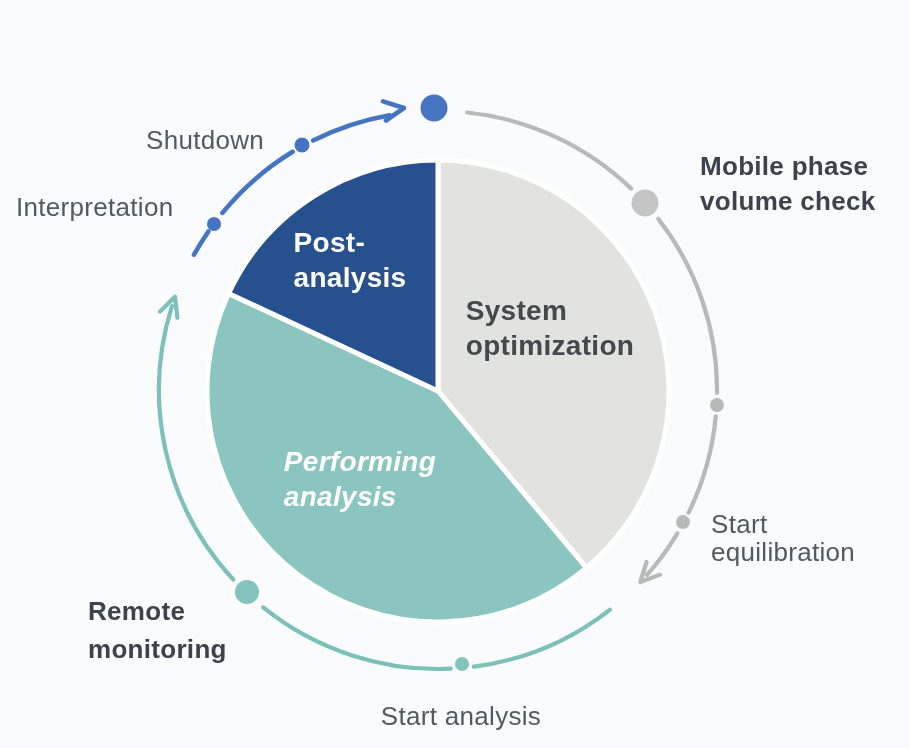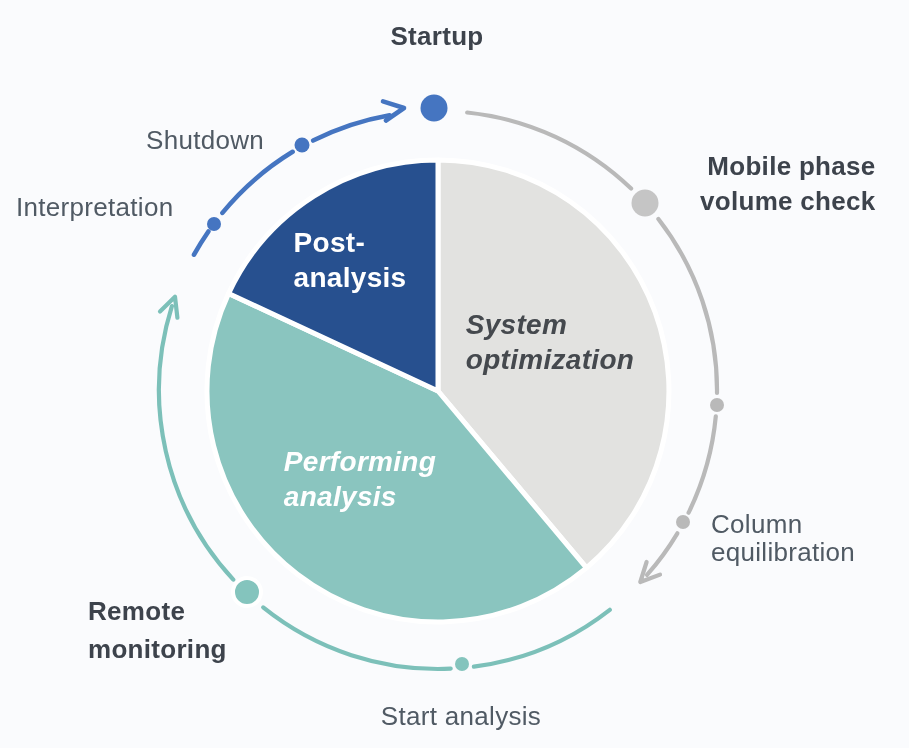--- a/index.html
+++ b/index.html
@@ -24,29 +24,29 @@
   .lbl.centered { transform: translateX(-50%); text-align: center; }
   .lbl.pie-label {
     font-weight: bold;
     font-size: 28px;
     line-height: 35px;
     transform: translateX(-50%);
   }
   .lbl.light { color: #ffffff; }
   .lbl.dark-gray { color: #45494e; }
   #lbl-startup        { left: 437px; top: 20px;  }
-  #lbl-mobile-phase   { left: 700px; top: 149px; line-height: 35px; text-align: right; }
+  #lbl-mobile-phase   { left: 700px; top: 149px; line-height: 35px; }
   #lbl-auto-purge     { left: 750px; top: 391px; }
   #lbl-column-equilibration { left: 711px; top: 510px; line-height: 28px; }
   #lbl-start-analysis { left: 461px; top: 700px; }
   #lbl-remote-monitoring { left: 88px; top: 592px; line-height: 38px; }
   #lbl-interpretation { left: 16px;   top: 191px; }
   #lbl-shutdown       { left: 146px; top: 124px; }
   #lbl-post-analysis        { left: 350px; top: 225px; }
-  #lbl-system-optimization  { left: 550px; top: 307px; font-style: italic; }
+  #lbl-system-optimization  { left: 550px; top: 293px; }
   #lbl-performing-analysis  { left: 360px; top: 444px; font-style: italic; }
 </style>
 </head>
 <body>
 
 <div class="stage-canvas">
 
   <svg width="909" height="748" viewBox="0 0 909 748">
 
     <g stroke="#ffffff" stroke-width="5" stroke-linejoin="round">
@@ -82,27 +82,26 @@
       <circle cx="645" cy="203" r="13.5" fill="#c5c5c5"></circle>
       <circle cx="717" cy="405" r="7" fill="#b9b9b9"></circle>
       <circle cx="683" cy="522" r="7" fill="#b9b9b9"></circle>
       <circle cx="462" cy="664" r="7" fill="#84c4bd"></circle>
       <circle cx="247" cy="592" r="14" fill="#84c4bd" stroke="#ffffff" stroke-width="4"></circle>
       <circle cx="214" cy="224" r="7" fill="#4575c1"></circle>
       <circle cx="302" cy="145" r="7.5" fill="#4575c1"></circle>
     </g>
   </svg>
 
-  <div class="lbl bold centered" id="lbl-startup">Startup</div>
 
   <div class="lbl bold" id="lbl-mobile-phase">Mobile phase
 volume check</div>
 
 
-  <div class="lbl" id="lbl-column-equilibration">Column
+  <div class="lbl" id="lbl-column-equilibration">Start
 equilibration</div>
 
   <div class="lbl centered" id="lbl-start-analysis">Start analysis</div>
 
   <div class="lbl bold" id="lbl-remote-monitoring">Remote
 monitoring</div>
 
   <div class="lbl" id="lbl-interpretation">Interpretation</div>
 
   <div class="lbl" id="lbl-shutdown">Shutdown</div>

